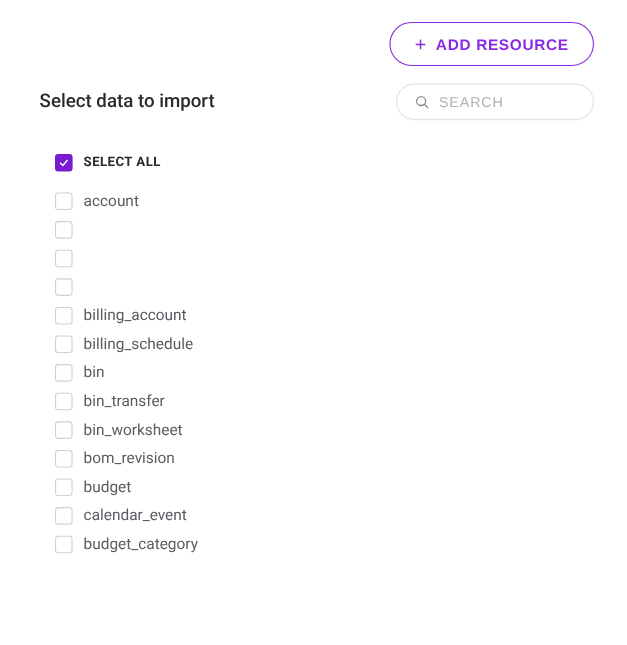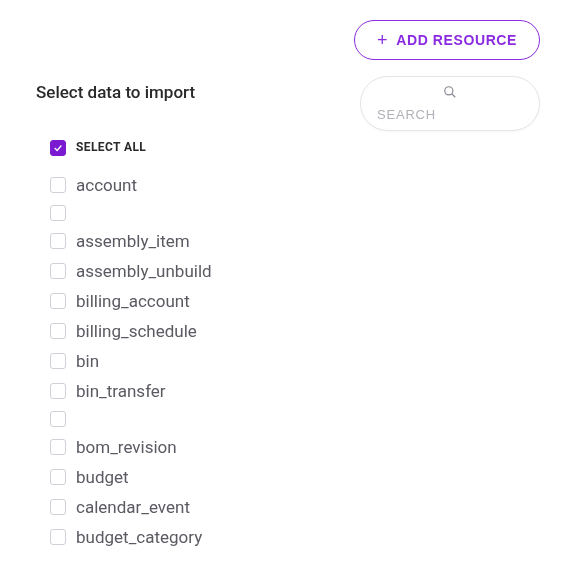--- a/index.html
+++ b/index.html
@@ -44,21 +44,20 @@
     .search-wrap {
       display: inline-flex;
       align-items: center;
       gap: 8px;
       border: 1px solid #e4e4e9;
       background: #fff;
       border-radius: 999px;
       padding: 8px 16px;
       width: 180px;
       box-shadow: 0 1px 2px rgba(0,0,0,0.03);
-      flex-direction: column;
     }
     .search-wrap .mag {
       width: 14px; height: 14px;
       color: #8a8a95;
       flex-shrink: 0;
     }
     .search-wrap input {
       border: none;
       outline: none;
       font-size: 13px;
@@ -135,21 +134,21 @@
       border-radius: 4px;
     }
     .item-row {
       display: flex;
       align-items: center;
       gap: 10px;
       padding: 5px 0;
       cursor: pointer;
     }
     .item-label {
-      font-size: 17px;
+      font-size: 14px;
       color: #5a5a62;
       font-weight: 400;
     }
   </style>
 </head>
 <body>
 
 <div class="top-right">
   <button class="add-resource-btn">
     <span class="plus">+</span>
@@ -178,44 +177,43 @@
 <div class="list-scroll" id="resource-list">
     <div class="item-row">
       <span class="chk"></span>
       <span class="item-label">account</span>
     </div>
     <div class="item-row">
       <span class="chk"></span>
     </div>
     <div class="item-row">
       <span class="chk"></span>
-      <span class="item-label">assembly_item</span>
-    </div>
-    <div class="item-row">
-      <span class="chk"></span>
-      <span class="item-label">assembly_unbuild</span>
+    </div>
+    <div class="item-row">
+      <span class="chk"></span>
     </div>
     <div class="item-row">
       <span class="chk"></span>
       <span class="item-label">billing_account</span>
     </div>
     <div class="item-row">
       <span class="chk"></span>
       <span class="item-label">billing_schedule</span>
     </div>
     <div class="item-row">
       <span class="chk"></span>
       <span class="item-label">bin</span>
     </div>
     <div class="item-row">
       <span class="chk"></span>
       <span class="item-label">bin_transfer</span>
     </div>
     <div class="item-row">
       <span class="chk"></span>
+      <span class="item-label">bin_worksheet</span>
     </div>
     <div class="item-row">
       <span class="chk"></span>
       <span class="item-label">bom_revision</span>
     </div>
     <div class="item-row">
       <span class="chk"></span>
       <span class="item-label">budget</span>
     </div>
     <div class="item-row">

